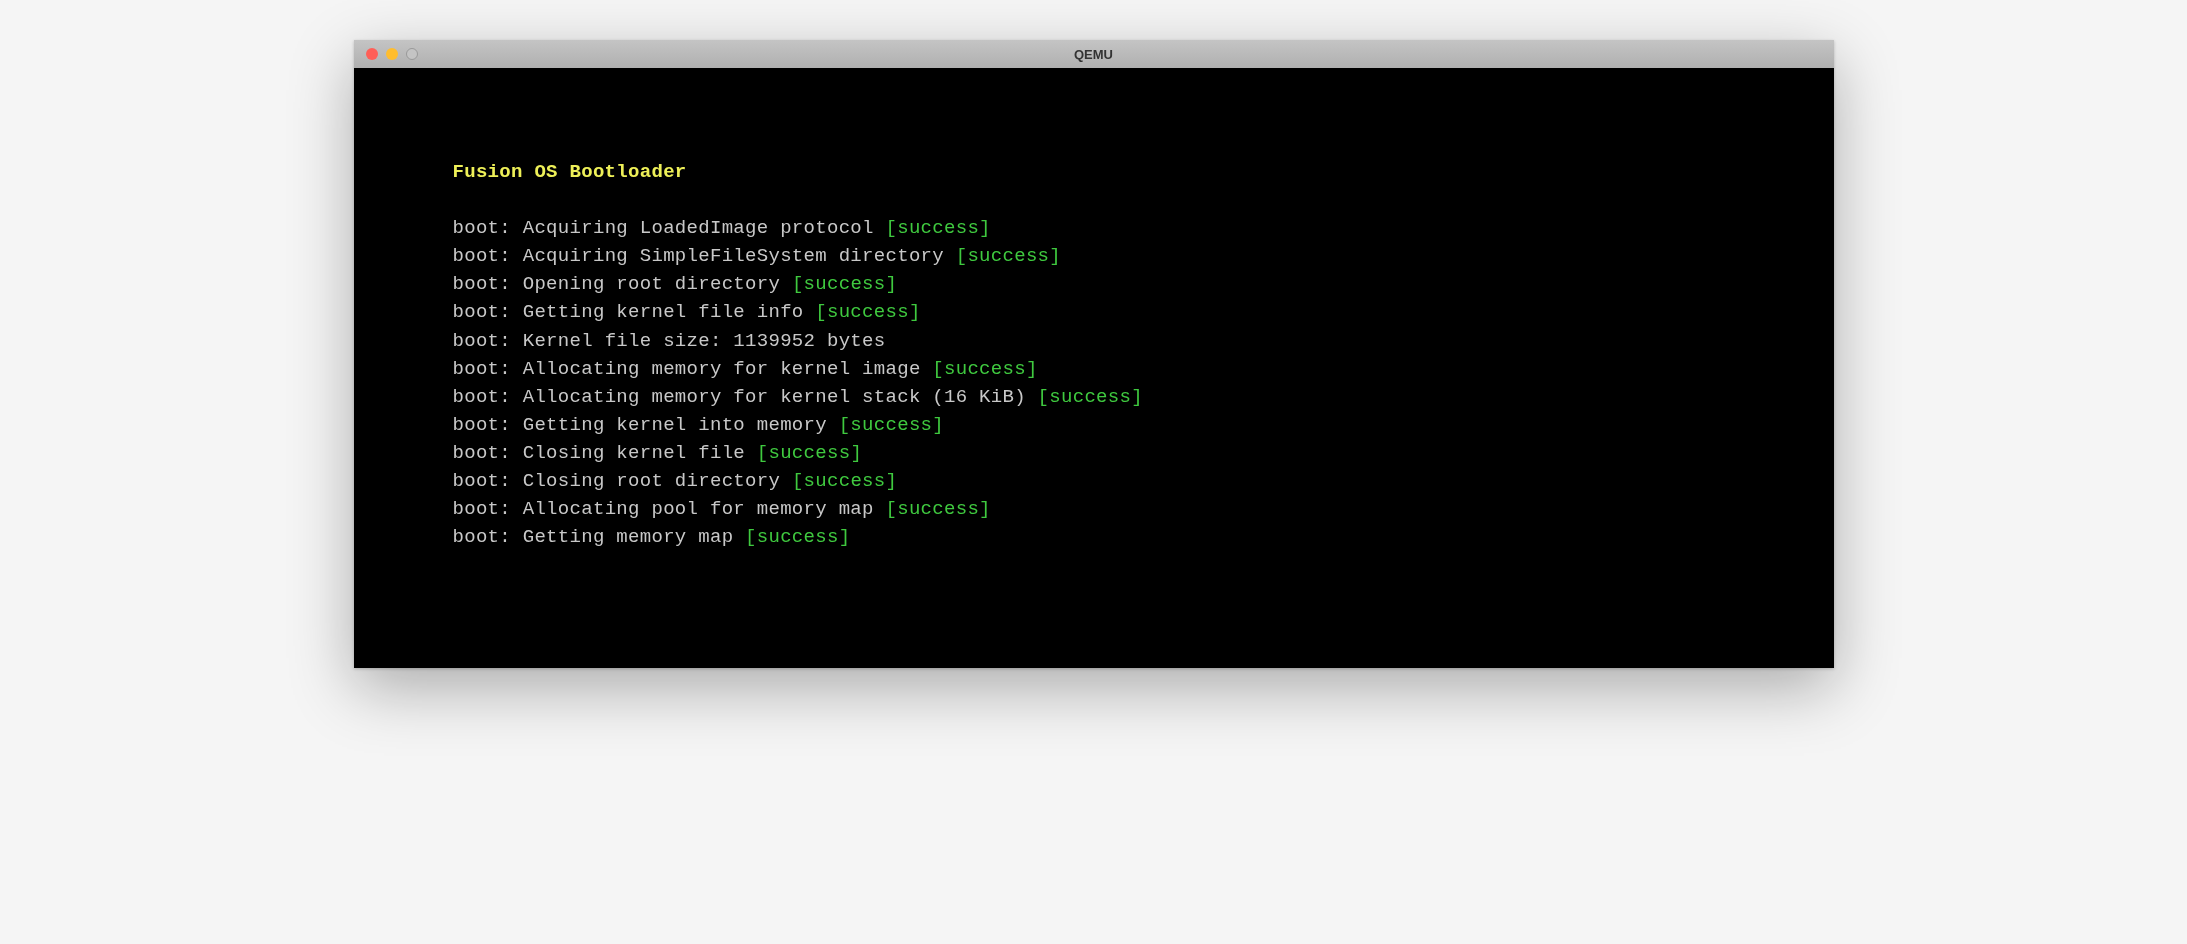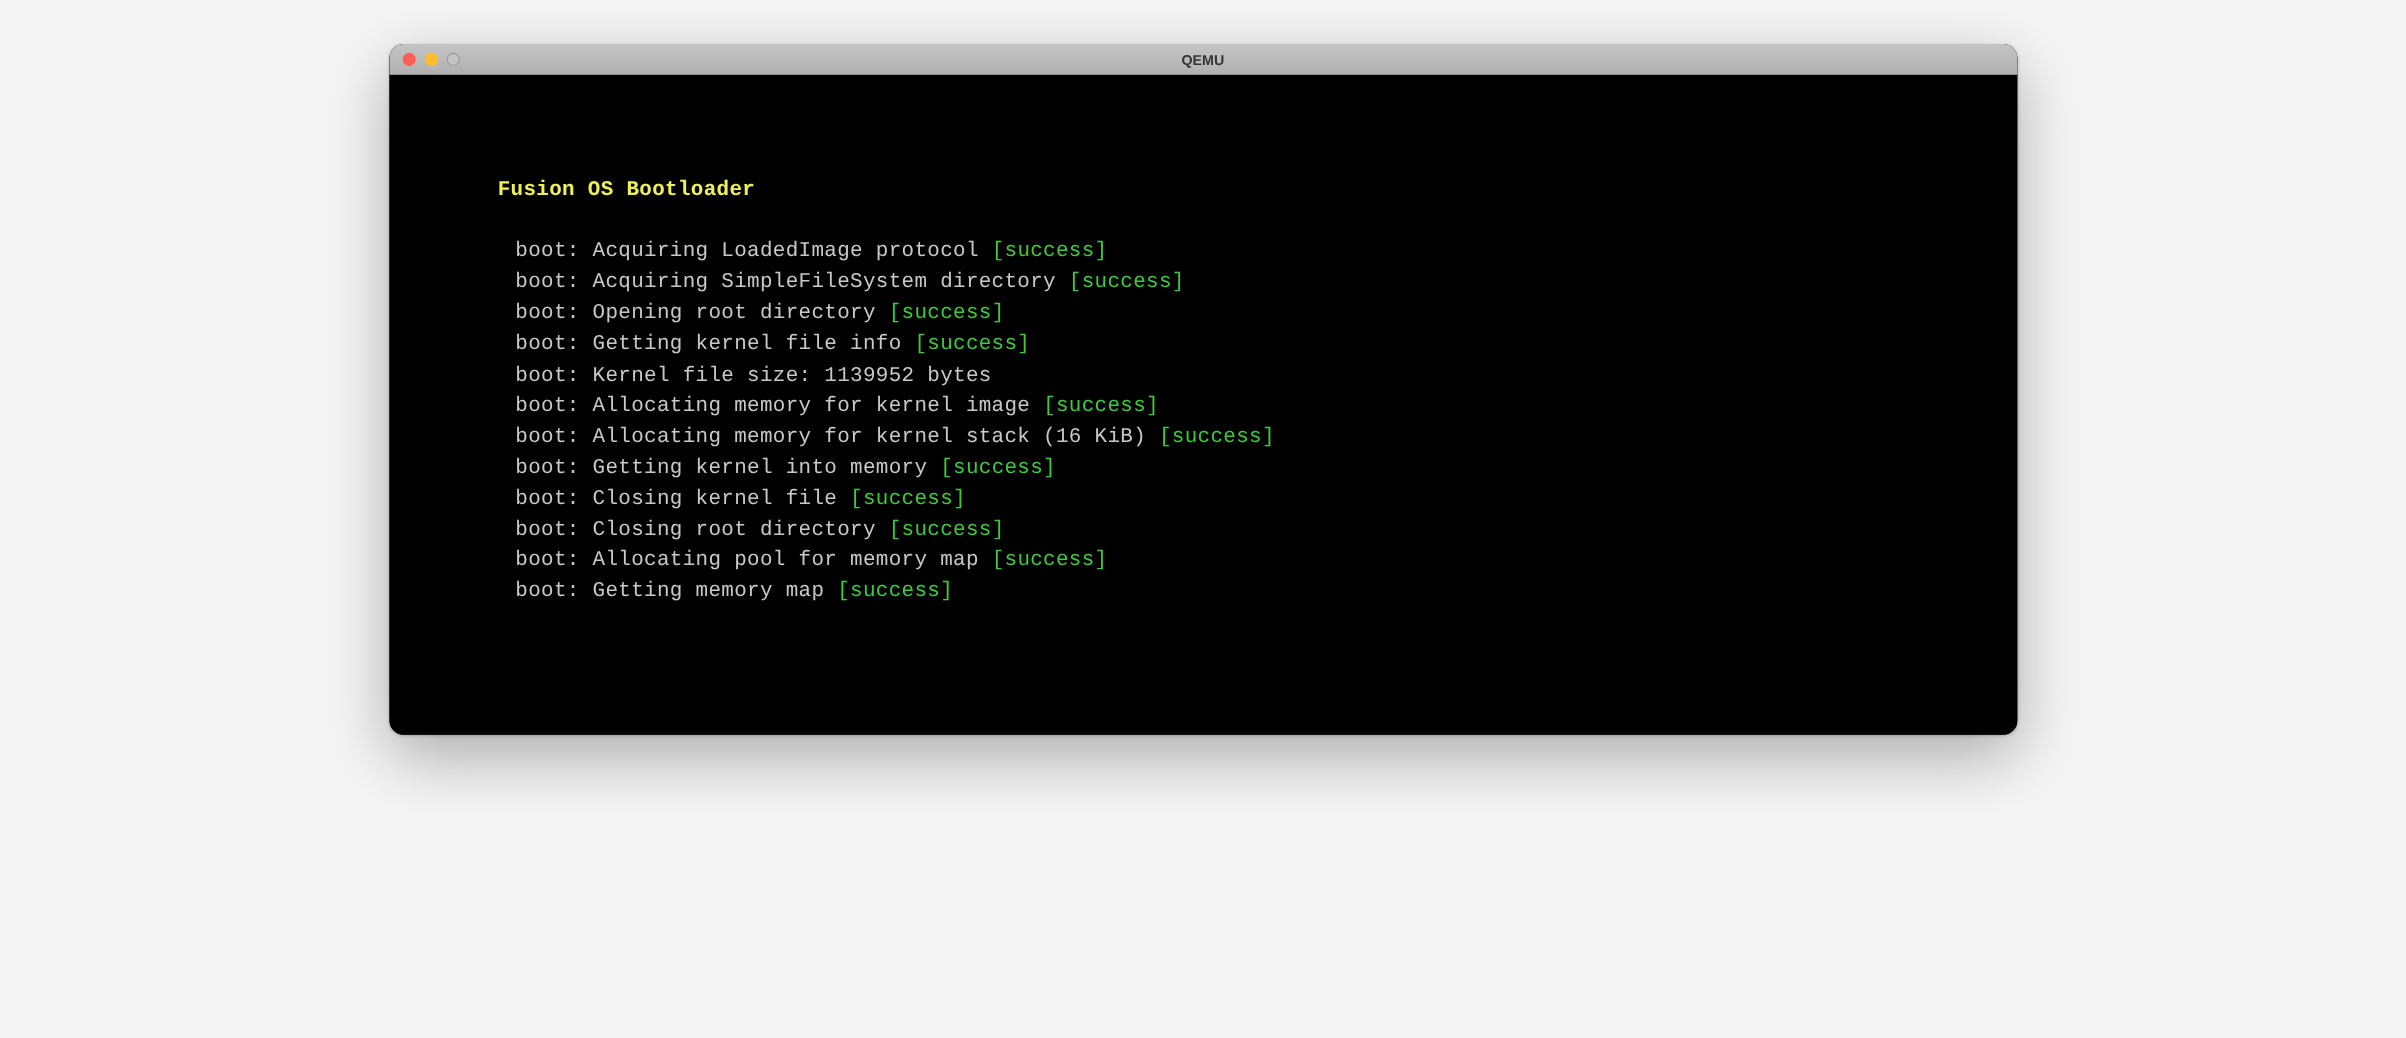--- a/index.html
+++ b/index.html
@@ -14,21 +14,21 @@
       display: flex;
       justify-content: center;
       align-items: flex-start;
       padding: 40px 20px;
       min-height: 100vh;
     }
     
     .window {
       width: 1480px;
       background: #000;
-      border-radius: 13px;
+      border-radius: 0;
       overflow: hidden;
       box-shadow: 0 20px 60px rgba(0,0,0,0.3), 0 1px 3px rgba(0,0,0,0.2);
     }
     
     .titlebar {
       background: linear-gradient(to bottom, #c4c4c4, #b0b0b0);
       height: 28px;
       display: flex;
       align-items: center;
       position: relative;
@@ -72,21 +72,20 @@
     }
     
     .heading {
       color: #eef058;
       font-weight: 600;
       margin-bottom: 28px;
     }
     
     .log-line {
       white-space: pre;
-      margin-left: 16px;
     }
     
     .prefix {
       color: #c8c8c8;
     }
     
     .message {
       color: #c8c8c8;
     }
     

